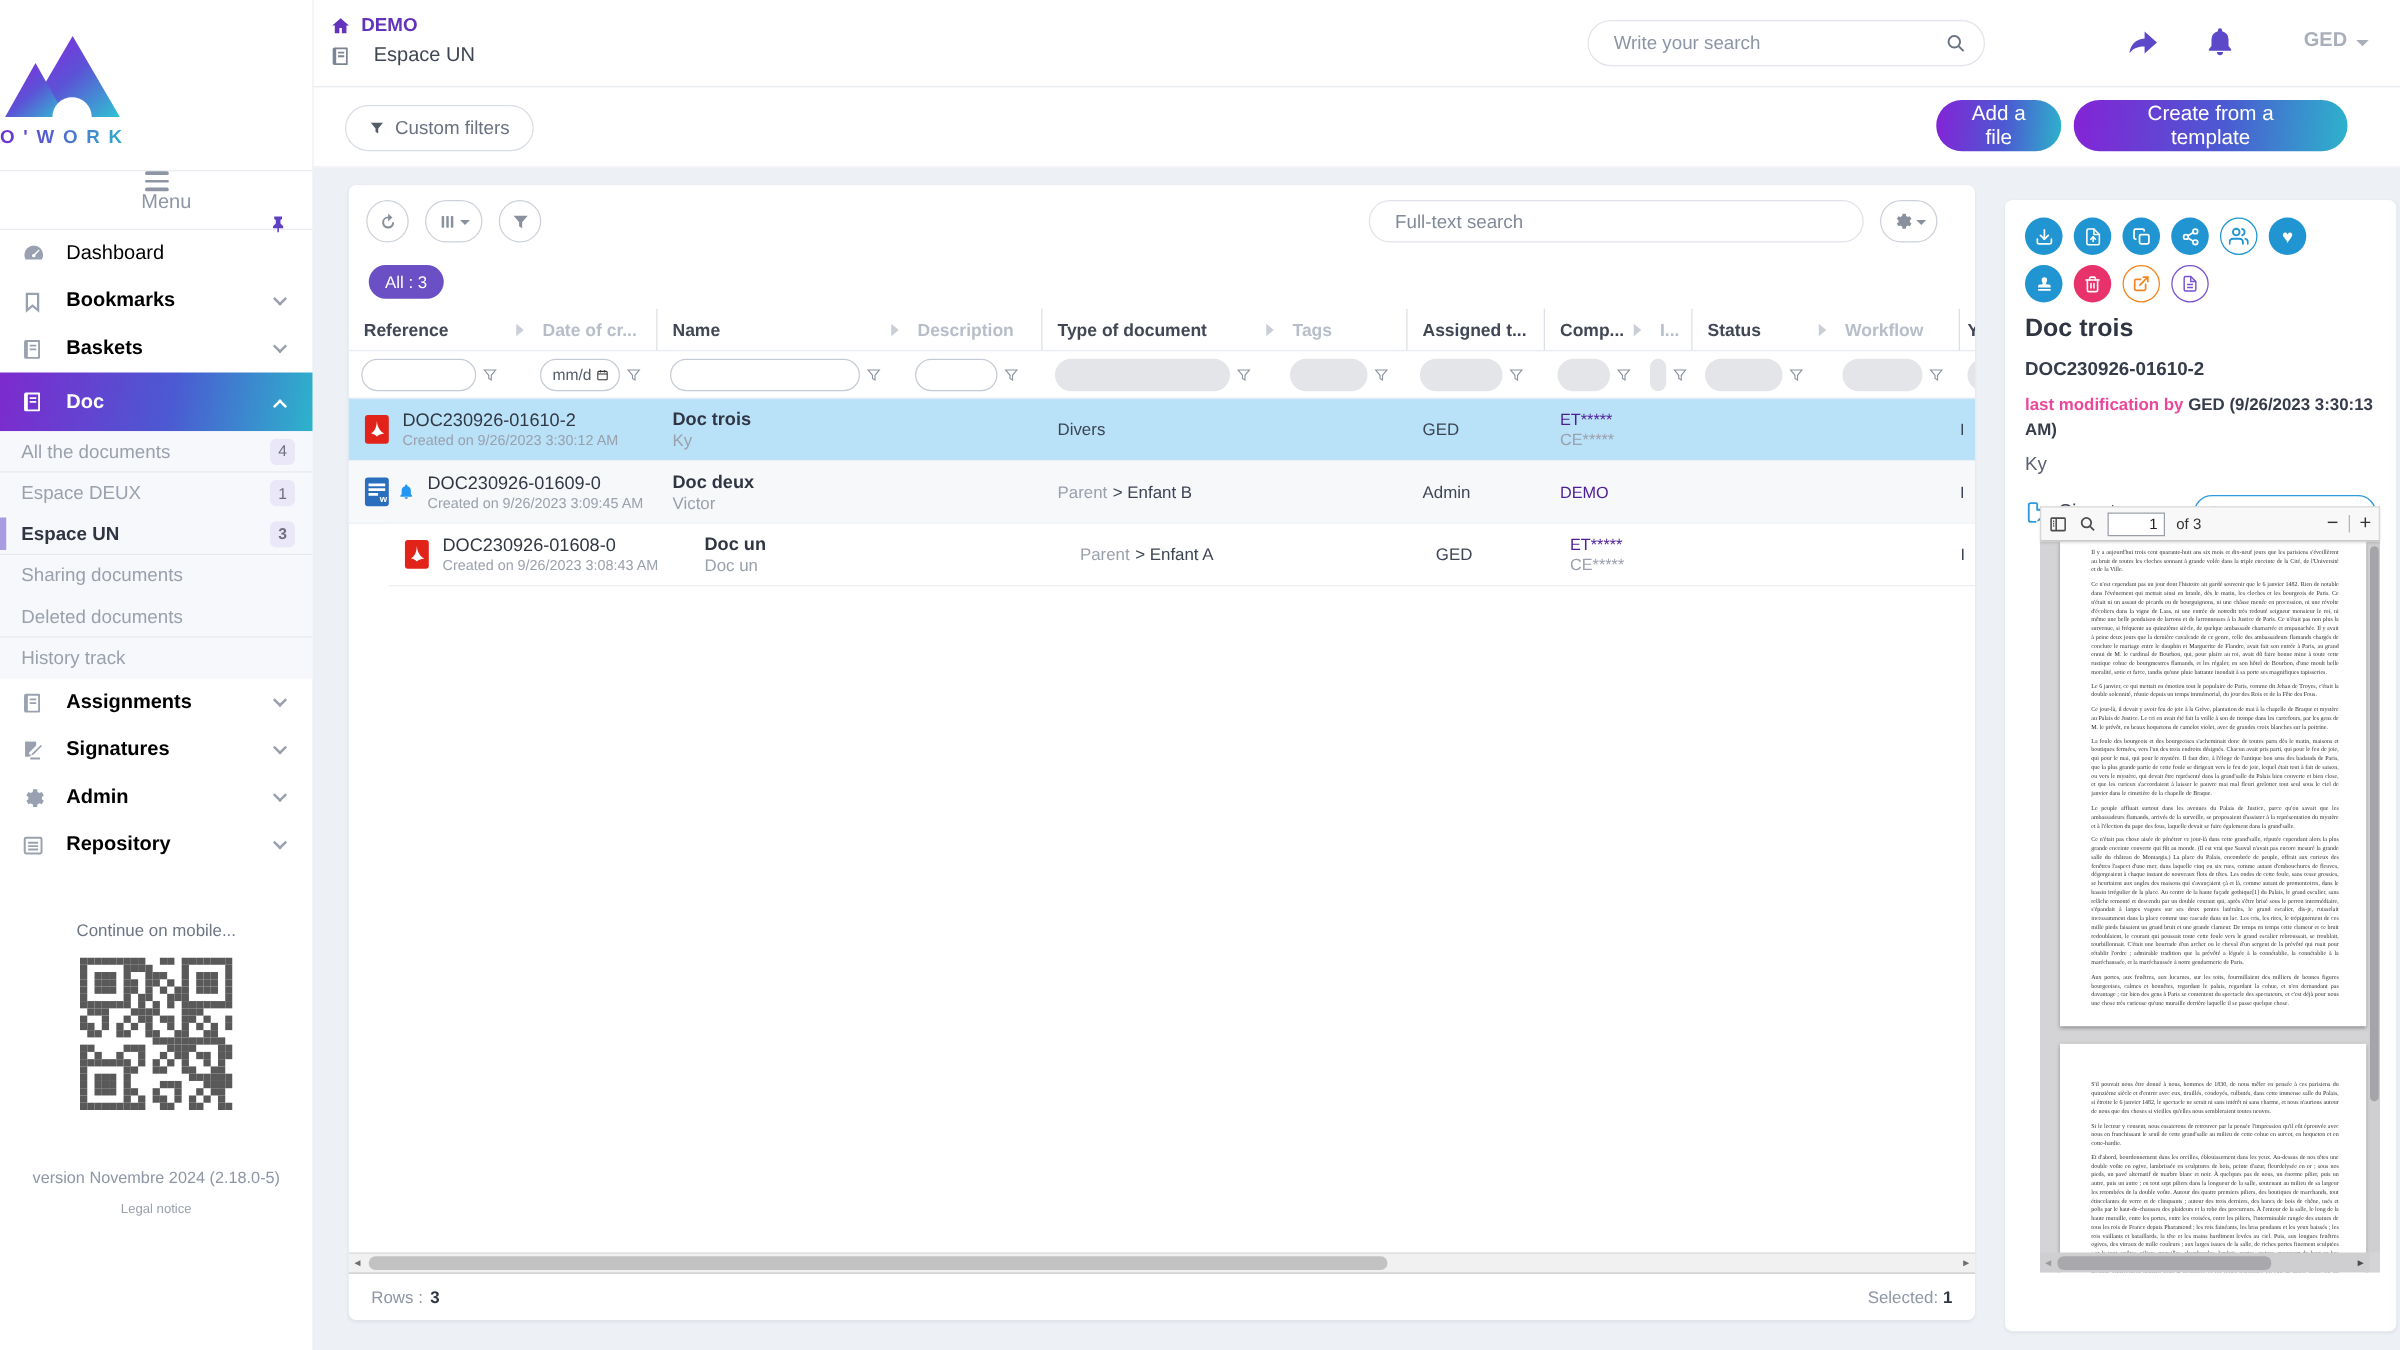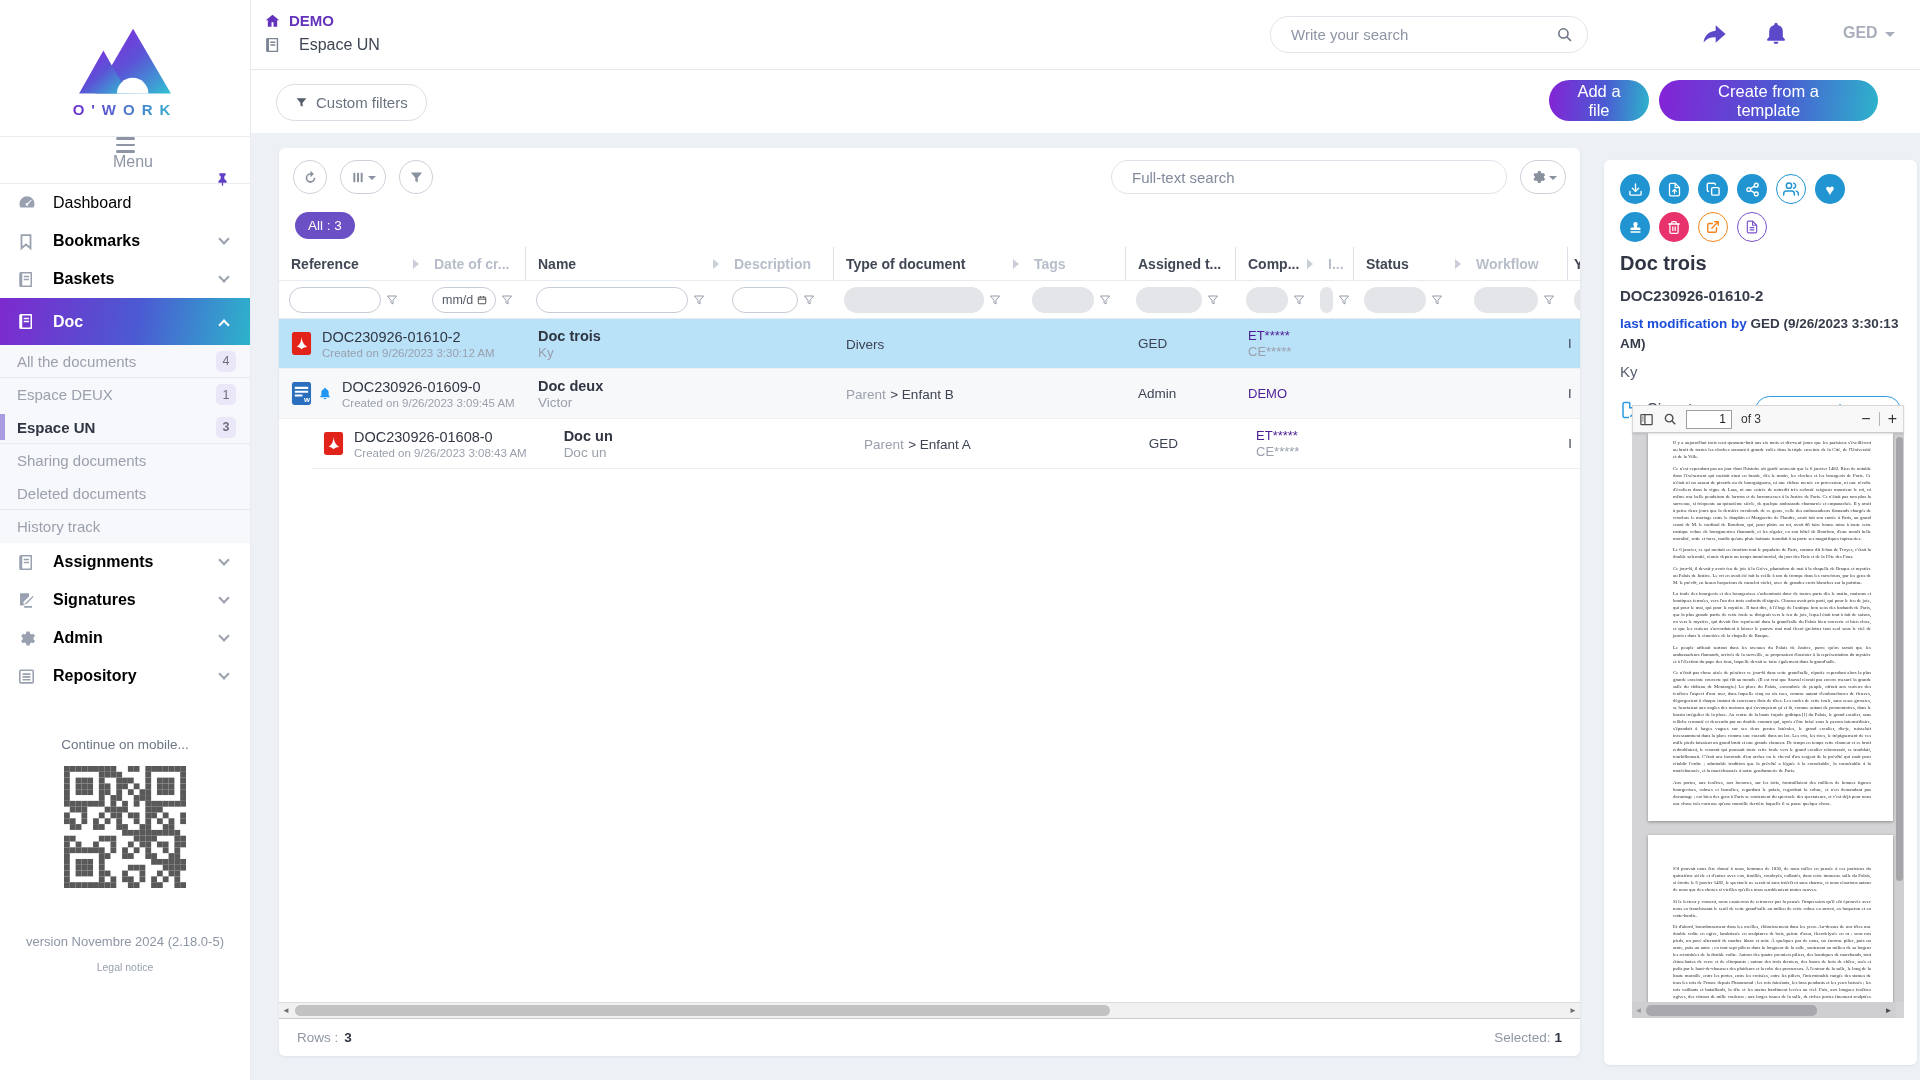--- a/index.html
+++ b/index.html
@@ -4,21 +4,21 @@
 <style>
   html,body{margin:0;padding:0;background:#dfe3ea;}
   *{box-sizing:border-box;}
   .stage{position:relative;width:1920px;height:1080px;background:#edf1f6;
          font-family:"Liberation Sans",sans-serif;overflow:hidden;color:#3d4453;}
   .abs{position:absolute;}
   svg{display:block;}
 
   
   .sidebar{left:0;top:0;width:251px;height:1080px;background:#fff;border-right:1px solid #e7eaef;}
-  .logo-block{height:136px;display:flex;flex-direction:column;align-items:center;justify-content:center;padding-top:8px;}
+  .logo-block{height:136px;display:flex;flex-direction:column;align-items:flex-start;justify-content:center;padding-top:8px;}
   .logo-text{font-size:15px;font-weight:bold;letter-spacing:7px;margin-top:2px;
     background:linear-gradient(90deg,#6d2fd0,#2db3cb);-webkit-background-clip:text;background-clip:text;color:transparent;}
   .menu-row{height:48px;border-top:1px solid #e9ecf1;border-bottom:1px solid #e9ecf1;display:flex;align-items:center;padding:0 20px;color:#8e96a5;flex-direction:column;}
   .hamburger{width:19px;display:flex;flex-direction:column;gap:4px;}
   .hamburger i{height:2.5px;background:#8e96a5;border-radius:2px;}
   .menu-label{font-size:16px;margin-left:16px;}
   .pin{margin-left:auto;color:#5f3fc6;}
   .nav-item{height:38px;display:flex;align-items:center;padding:0 22px 0 17px;color:#000000;cursor:pointer;}
   .nav-ico{width:20px;color:#99a1b0;}
   .nav-label{font-size:16px;margin-left:16px;font-weight:bold;}
@@ -59,21 +59,21 @@
   .cf-btn{position:absolute;left:25px;top:14px;height:37px;border:1px solid #d9dde4;border-radius:19px;background:#fff;
     display:flex;align-items:center;gap:8px;padding:0 18px;color:#6a7180;font-size:15px;cursor:pointer;}
   .grad-btn{position:absolute;top:10px;height:41px;border:none;border-radius:21px;color:#fff;font-size:16.5px;
     font-family:"Liberation Sans",sans-serif;background:linear-gradient(95deg,#8423d6,#4b5ad2 55%,#2db3cb);
     display:flex;align-items:center;justify-content:center;padding:0 26px;cursor:pointer;}
   .btn-add{left:1298px;width:100px;}
   .btn-create{left:1408px;width:219px;}
 
   
   .table-card{left:279px;top:148px;width:1301px;height:908px;background:#fff;border-radius:6px;box-shadow:0 1px 3px rgba(40,50,70,.08);}
-  .card-toolbar{position:absolute;left:0;top:0;right:0;height:58px;display:flex;align-items:center;padding:0 14px;gap:13px;}
+  .card-toolbar{position:absolute;left:0;top:0;right:16px;height:58px;display:flex;align-items:center;padding:0 14px;gap:13px;}
   .circle-btn{height:34px;min-width:34px;border:1px solid #ccd1d9;border-radius:17px;background:#fff;display:flex;align-items:center;
     justify-content:center;color:#8a919e;cursor:pointer;gap:3px;padding:0 6px;}
   .ft-search{margin-left:auto;width:396px;height:34px;border:1px solid #dfe3e9;border-radius:17px;display:flex;align-items:center;padding:0 18px;}
   .ft-search input{border:none;outline:none;width:100%;font-size:15px;color:#3d4453;background:transparent;font-family:"Liberation Sans",sans-serif;}
   .ft-search input::placeholder{color:#818a9a;}
   .all-pill{position:absolute;left:16px;top:64px;height:27px;background:#6a4fc5;color:#fff;font-size:13.5px;
     border-radius:14px;display:flex;align-items:center;padding:0 13px;cursor:pointer;}
   .thead{position:absolute;left:0;top:99px;right:0;height:34px;display:flex;border-bottom:1px solid #e8ebf0;}
   .th{display:flex;align-items:center;padding-left:12px;position:relative;font-size:14px;font-weight:bold;color:#414754;}
   .th.muted{color:#b8bec9;}
@@ -116,21 +116,21 @@
   .act-row{display:flex;gap:9px;margin-bottom:8px;}
   .act{width:30px;height:30px;border-radius:50%;display:flex;align-items:center;justify-content:center;cursor:pointer;flex:none;}
   .act.blue{background:#2095d2;color:#fff;}
   .act.red{background:#e8326c;color:#fff;}
   .act.o-blue{border:1.5px solid #2095d2;color:#2095d2;background:#fff;}
   .act.o-orange{border:1.5px solid #f5861f;color:#f5861f;background:#fff;}
   .act.o-violet{border:1.5px solid #7a52cf;color:#7a52cf;background:#fff;}
   .pv-title{font-size:20px;font-weight:bold;color:#2f3542;margin-top:10px;}
   .pv-ref{font-size:15px;font-weight:bold;color:#363c4a;margin-top:12px;}
   .pv-modif{font-size:13.5px;margin-top:10px;line-height:1.5;}
-  .pv-modif .lbl{color:#1d4ed8;font-weight:bold;}
+  .pv-modif .lbl{color:#ec4899;font-weight:bold;}
   .pv-modif .val{color:#363c4a;font-weight:bold;}
   .pv-owner{font-size:15px;color:#5a6170;margin-top:8px;}
   .sig-row{display:flex;align-items:center;margin-top:16px;}
   .sig-label{font-size:16px;color:#3d4453;margin-left:9px;}
   .sig-btn{margin-left:auto;height:29px;border:1.5px solid #2e9ae0;border-radius:15px;color:#2e9ae0;font-size:14px;
     display:flex;align-items:center;gap:6px;padding:0 11px;cursor:pointer;background:#fff;}
   .viewer{position:absolute;left:28px;top:245px;width:272px;height:613px;}
   .v-toolbar{height:28px;background:#f8f8f9;border:1px solid #d7d7d8;border-bottom:1px solid #c9c9ca;display:flex;align-items:center;
     padding:0 6px;gap:9px;color:#4d4d4d;box-shadow:0 1px 2px rgba(0,0,0,.12);position:relative;z-index:2;}
   .pageno{width:46px;height:19px;border:1px solid #9aa0a6;background:#fff;font-size:12px;text-align:right;padding:0 5px;

